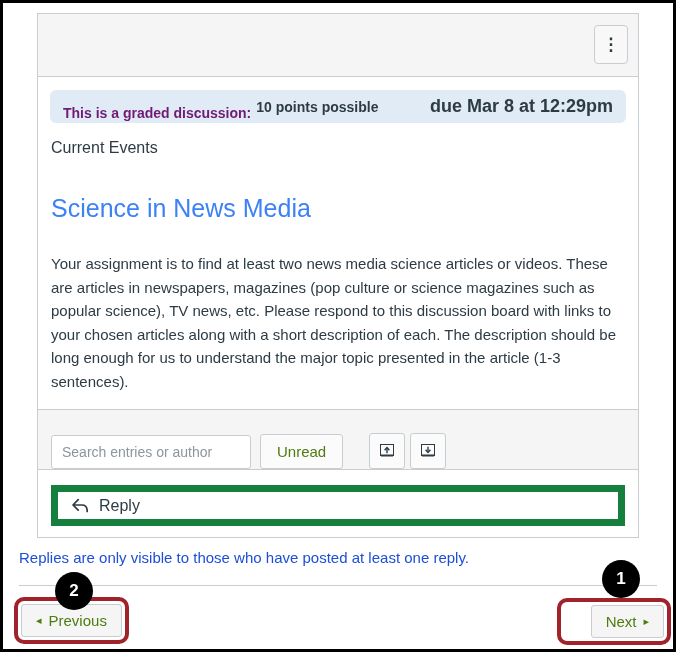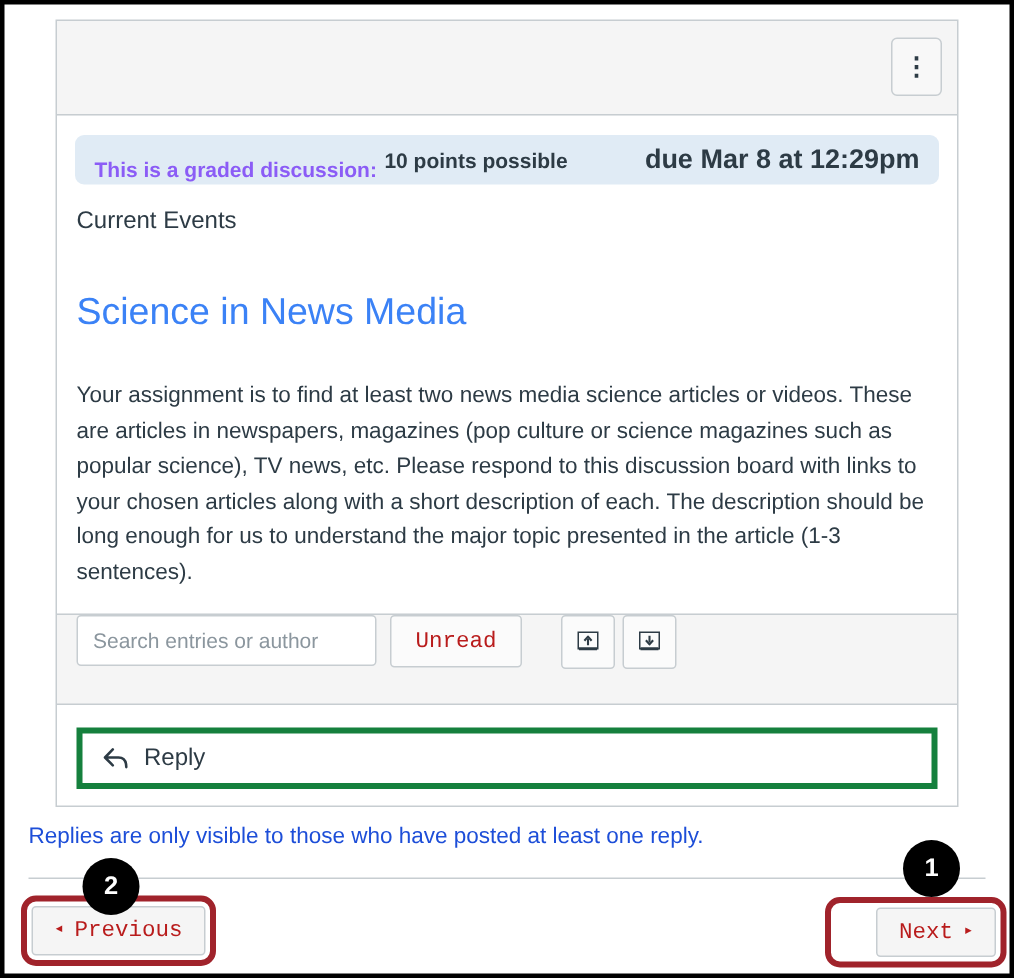--- a/index.html
+++ b/index.html
@@ -10,42 +10,42 @@
   .card{position:absolute;left:34px;top:10px;width:602px;height:525px;box-sizing:border-box;
         border:1px solid #C7CDD1;background:#fff;overflow:hidden;}
   .card-header{height:62px;background:#F5F5F5;border-bottom:1px solid #C7CDD1;position:relative;}
   .kebab-btn{position:absolute;right:10px;top:11px;width:34px;height:39px;box-sizing:border-box;
         border:1px solid #C7CDD1;border-radius:4px;background:#F8F8F8;color:#2D3B45;
         font-size:17px;font-weight:bold;display:flex;align-items:center;justify-content:center;cursor:pointer;}
 
   .banner{margin:13px 12px 0;height:33px;background:#E0EBF5;border-radius:6px;
         display:flex;align-items:center;padding:0 13px;box-sizing:border-box;
         font-size:14px;font-weight:bold;color:#2D3B45;}
-  .banner-graded{color:#8b5cf6;margin-right:5px;margin-top:12px;}
+  .banner-graded{color:#701a75;margin-right:5px;margin-top:12px;}
   .banner-due{margin-left:auto;font-size:18px;}
 
   .context-title{margin:15px 13px 0;font-size:16px;line-height:20px;color:#2D3B45;}
   .page-title{margin:34px 13px 0;font-size:25px;line-height:32px;font-weight:400;color:#3b82f6;}
   .description{margin:28px 13px 10px;width:577px;font-size:15px;line-height:23.5px;color:#2D3B45;}
 
   .toolbar{margin-top:16px;height:61px;box-sizing:border-box;background:#F5F5F5;
         border-top:1px solid #C7CDD1;border-bottom:1px solid #C7CDD1;
-        display:flex;align-items:flex-start;padding:0 13px;}
+        display:flex;align-items:flex-end;padding:0 13px;}
   .search-input{width:200px;height:34px;box-sizing:border-box;border:1px solid #C7CDD1;border-radius:3px;
         padding:0 10px;font-size:14px;font-family:inherit;color:#2D3B45;background:#fff;}
   .search-input::placeholder{color:#8B969E;}
-  .btn{background:#F5F5F5;border:1px solid #C7CDD1;border-radius:3px;color:#b91c1c;
-        font-size:15px;font-family:Liberation Mono, monospace;cursor:pointer;}
+  .btn{background:#F5F5F5;border:1px solid #C7CDD1;border-radius:3px;color:#4d7c0f;
+        font-size:15px;font-family:Liberation Sans, sans-serif;cursor:pointer;}
   .unread-btn{margin-left:9px;height:35px;padding:0 16px;background:#FBFBFB;}
   .icon-btn{width:36px;height:36px;display:flex;align-items:center;justify-content:center;background:#FBFBFB;}
   .icon-btn.first{margin-left:26px;}
   .icon-btn + .icon-btn{margin-left:5px;}
 
   .reply-row{height:70px;}
-  .reply-box{margin:15px 13px 0;height:41px;box-sizing:border-box;border:4px solid #15803d;
+  .reply-box{margin:15px 13px 0;height:41px;box-sizing:border-box;border:7px solid #15803d;
         background:#fff;display:flex;align-items:center;gap:9px;padding:0 12px;
         font-size:16px;color:#2D3B45;cursor:pointer;}
 
   
   .visibility-note{position:absolute;left:16px;top:546px;font-size:15px;color:#1d4ed8;}
   .footer-divider{position:absolute;left:16px;top:582px;width:638px;height:1px;background:#C7CDD1;}
 
   .annot{position:absolute;border:4px solid #A0232B;border-radius:10px;padding:3px;background:#fff;}
   .annot-prev{left:11px;top:594px;}
   .annot-next{right:2px;top:595px;padding-left:30px;}

